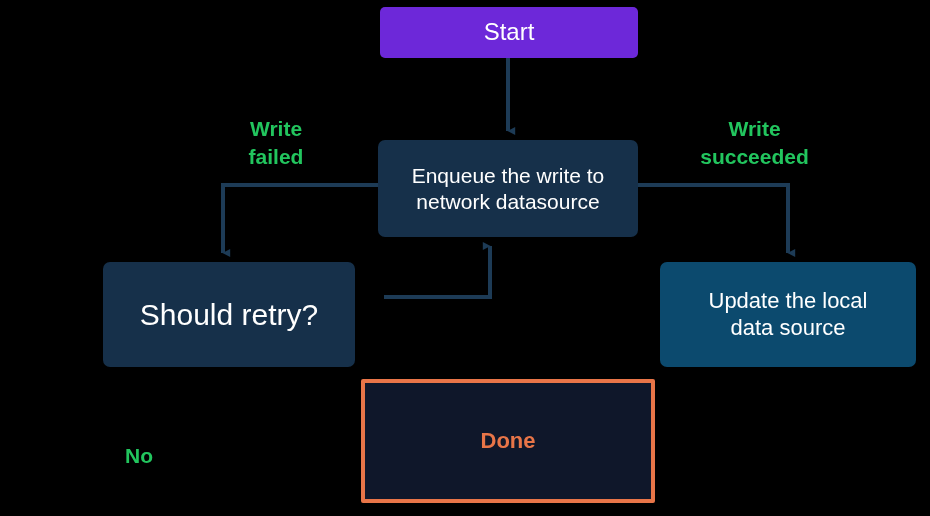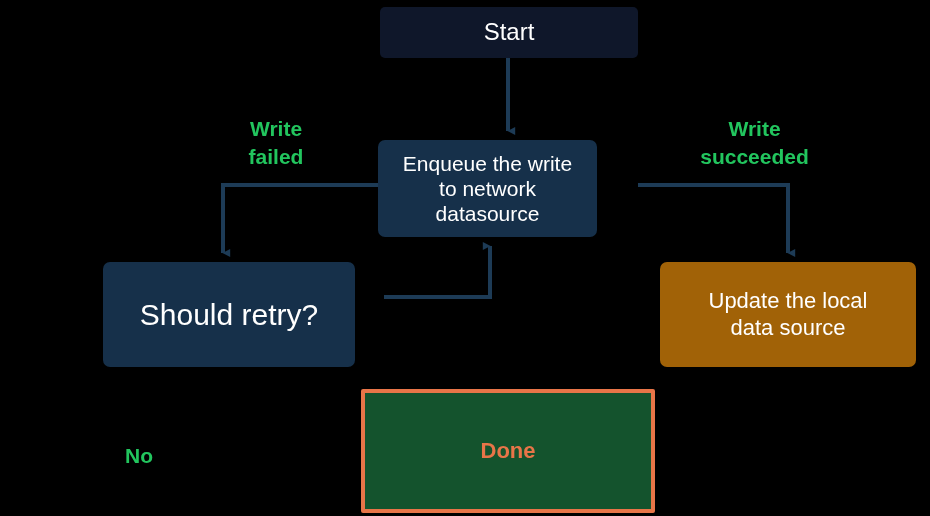--- a/index.html
+++ b/index.html
@@ -24,30 +24,30 @@
     align-items: center;
     justify-content: center;
     text-align: center;
     line-height: 1.2;
   }
   .node-start {
     left: 380px;
     top: 7px;
     width: 258px;
     height: 51px;
-    background: #0f172a;
+    background: #6d28d9;
     border-radius: 5px;
     color: #ffffff;
     font-size: 24px;
     font-weight: 400;
   }
   .node-enqueue {
     left: 378px;
     top: 140px;
-    width: 219px;
+    width: 260px;
     height: 97px;
     background: #16304A;
     border-radius: 7px;
     color: #ffffff;
     font-size: 21px;
     padding: 0 14px;
   }
   .node-retry {
     left: 103px;
     top: 262px;
@@ -57,32 +57,32 @@
     border-radius: 7px;
     color: #ffffff;
     font-size: 30px;
     padding: 0 14px;
   }
   .node-update {
     left: 660px;
     top: 262px;
     width: 256px;
     height: 105px;
-    background: #a16207;
+    background: #0c4a6e;
     border-radius: 7px;
     color: #ffffff;
     font-size: 22px;
     padding: 0 26px;
   }
   .node-done {
     left: 361px;
-    top: 389px;
+    top: 379px;
     width: 294px;
     height: 124px;
-    background: #14532d;
+    background: #0f172a;
     border: 4px solid #E87548;
     border-radius: 2px;
     color: #E87548;
     font-size: 22px;
     font-weight: 700;
   }
   .edge-label {
     position: absolute;
     color: #22c55e;
     font-size: 21px;

